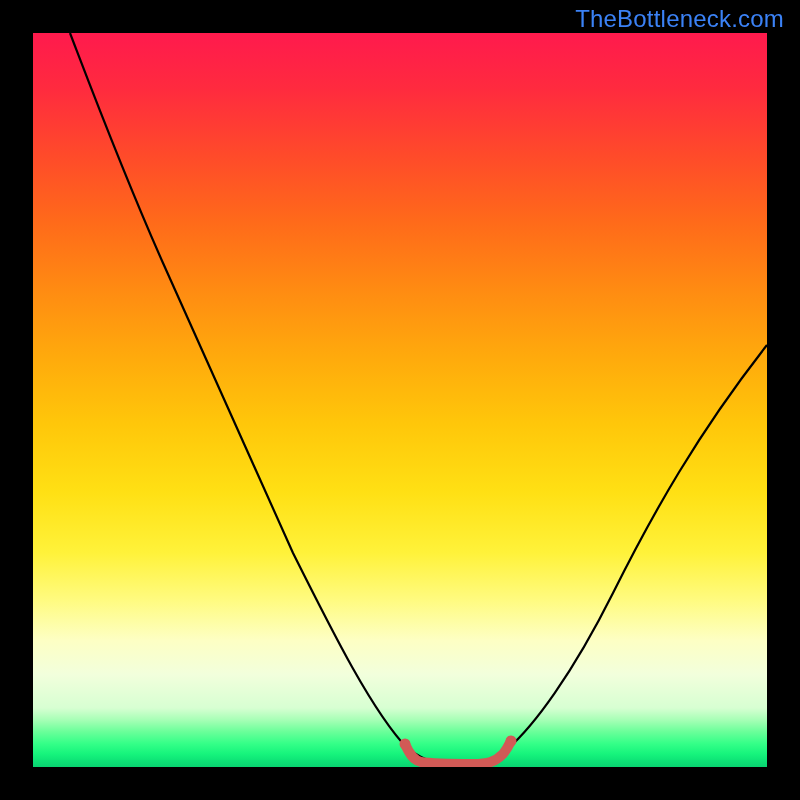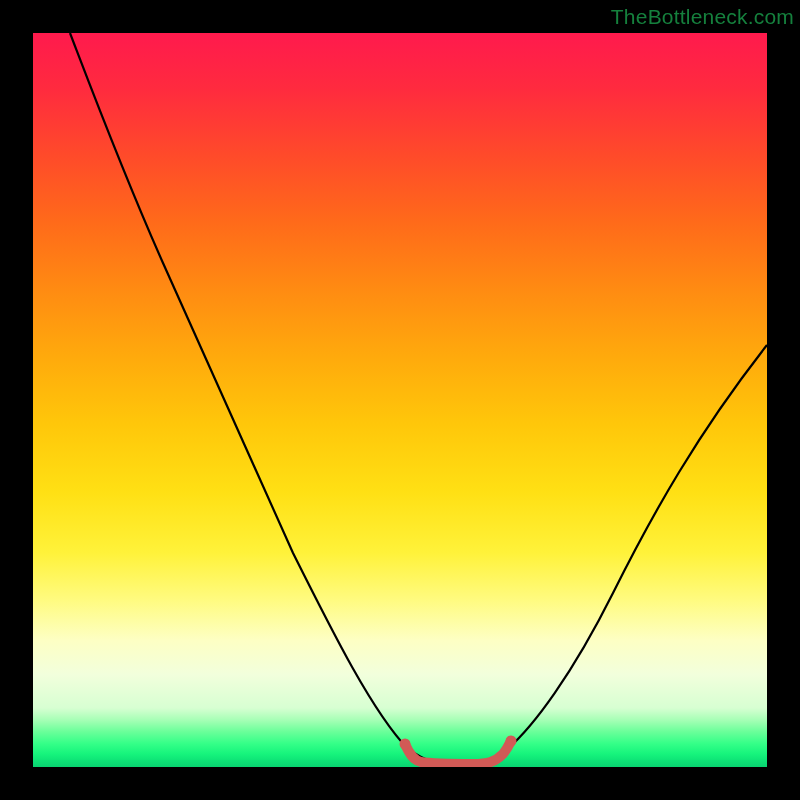--- a/index.html
+++ b/index.html
@@ -63,23 +63,23 @@
       #6bff9a 40%,
       #35ff88 60%,
       #16f47c 78%,
       #0de276 90%,
       #09d371 100%
     );
   }
   .watermark {
     position: absolute;
     top: 5px;
-    right: 6px;
-    color: #15803d;
-    font-size: 21px;
+    right: 16px;
+    color: #3b82f6;
+    font-size: 24px;
     font-weight: 500;
     letter-spacing: 0.2px;
     user-select: none;
   }
   svg.curve {
     position: absolute;
     left: 0;
     top: 0;
     width: 100%;
     height: 100%;

